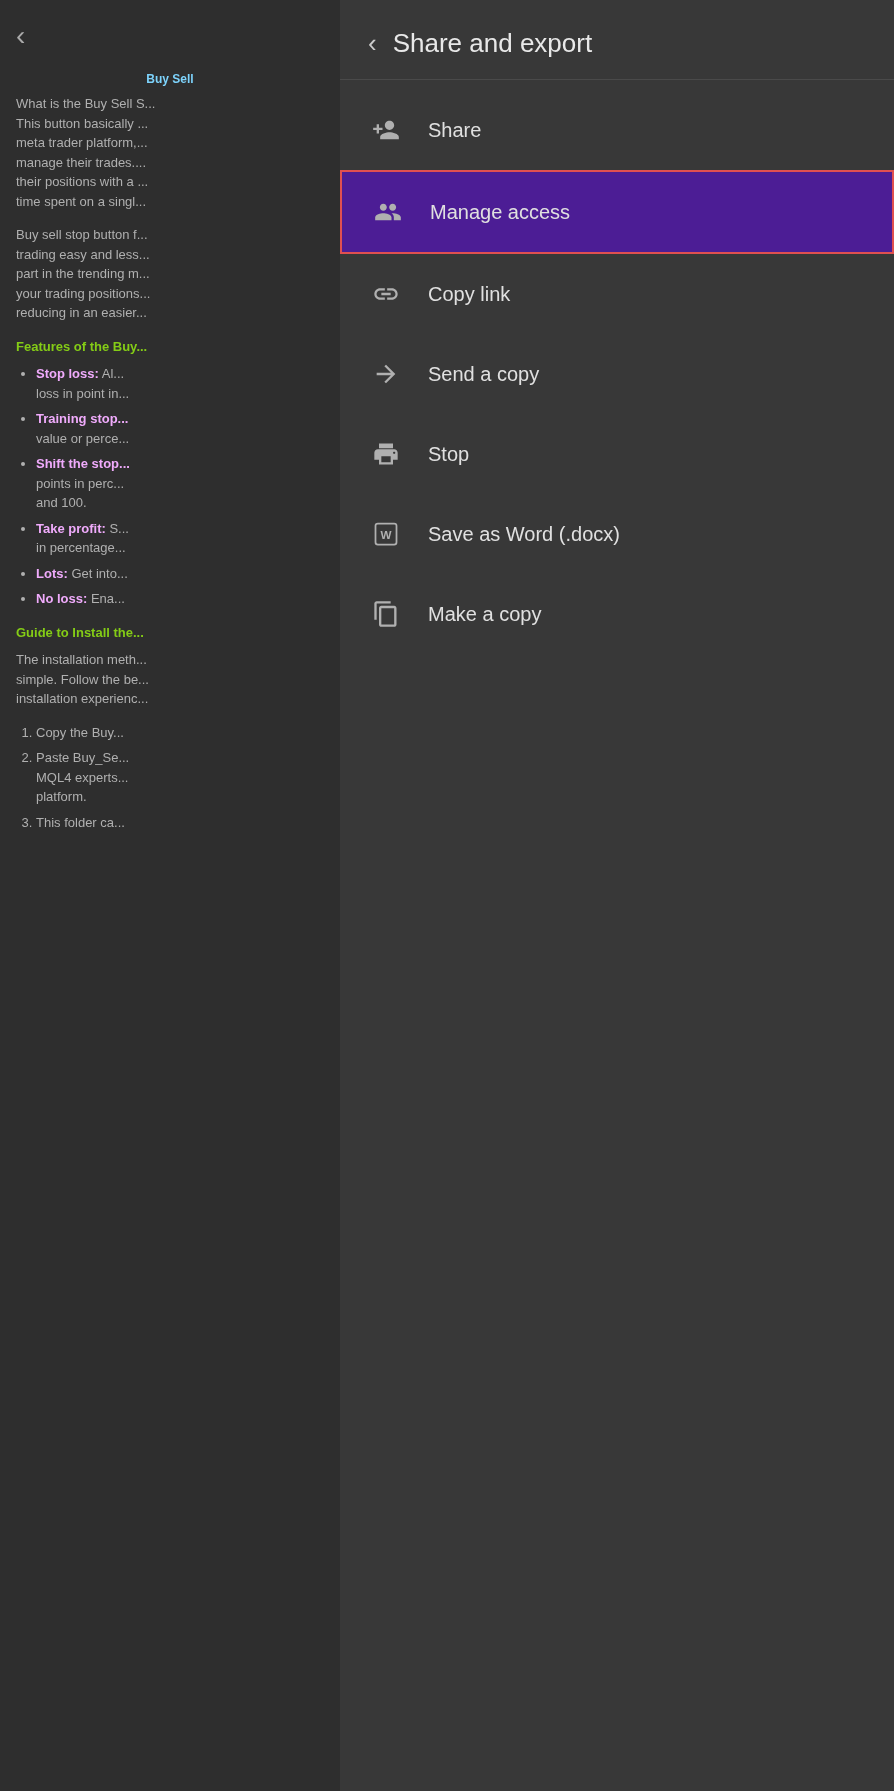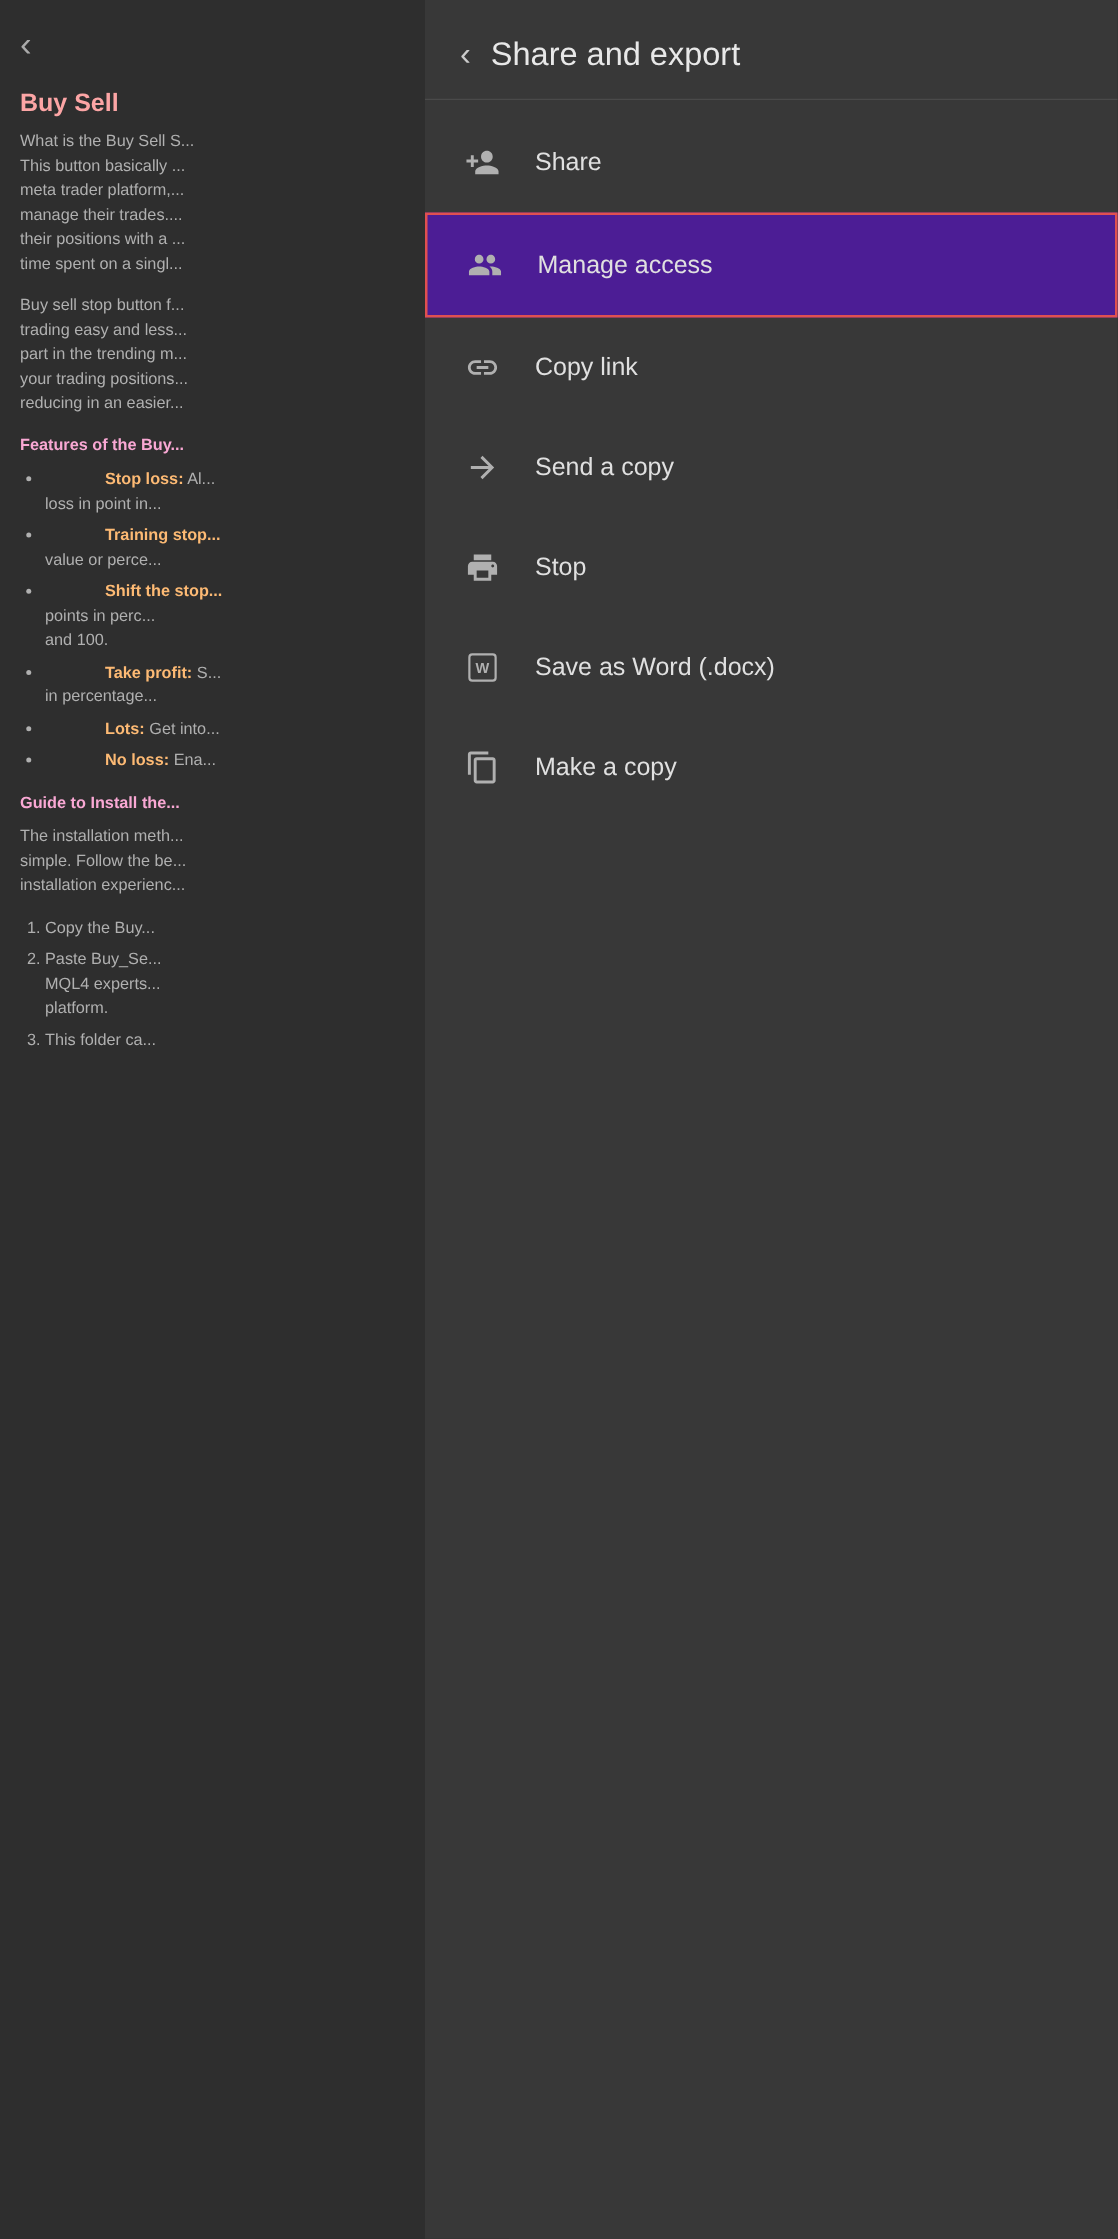--- a/index.html
+++ b/index.html
@@ -27,56 +27,55 @@
     }
 
     .doc-back-btn {
       font-size: 28px;
       color: #aaaaaa;
       margin-bottom: 20px;
       display: block;
     }
 
     .doc-title {
-      font-size: 20px;
+      font-size: 12px;
       font-weight: bold;
-      color: #fca5a5;
-      text-align: left;
+      color: #7dd3fc;
+      text-align: center;
       margin-bottom: 8px;
     }
 
     .doc-body {
       font-size: 13px;
       line-height: 1.5;
       color: #b0b0b0;
     }
 
     .doc-body p {
       margin-bottom: 14px;
     }
 
     .doc-body .section-title {
       font-weight: bold;
-      color: #f9a8d4;
+      color: #84cc16;
       margin-bottom: 8px;
     }
 
     .doc-body ul {
       list-style: disc;
       padding-left: 20px;
       margin-bottom: 14px;
     }
 
     .doc-body ul li {
       margin-bottom: 6px;
     }
 
     .doc-body ul li strong {
-      color: #fdba74;
-      margin-left: 48px;
+      color: #f0abfc;
     }
 
     .doc-body ol {
       padding-left: 20px;
       margin-bottom: 14px;
     }
 
     .doc-body ol li {
       margin-bottom: 6px;
     }

